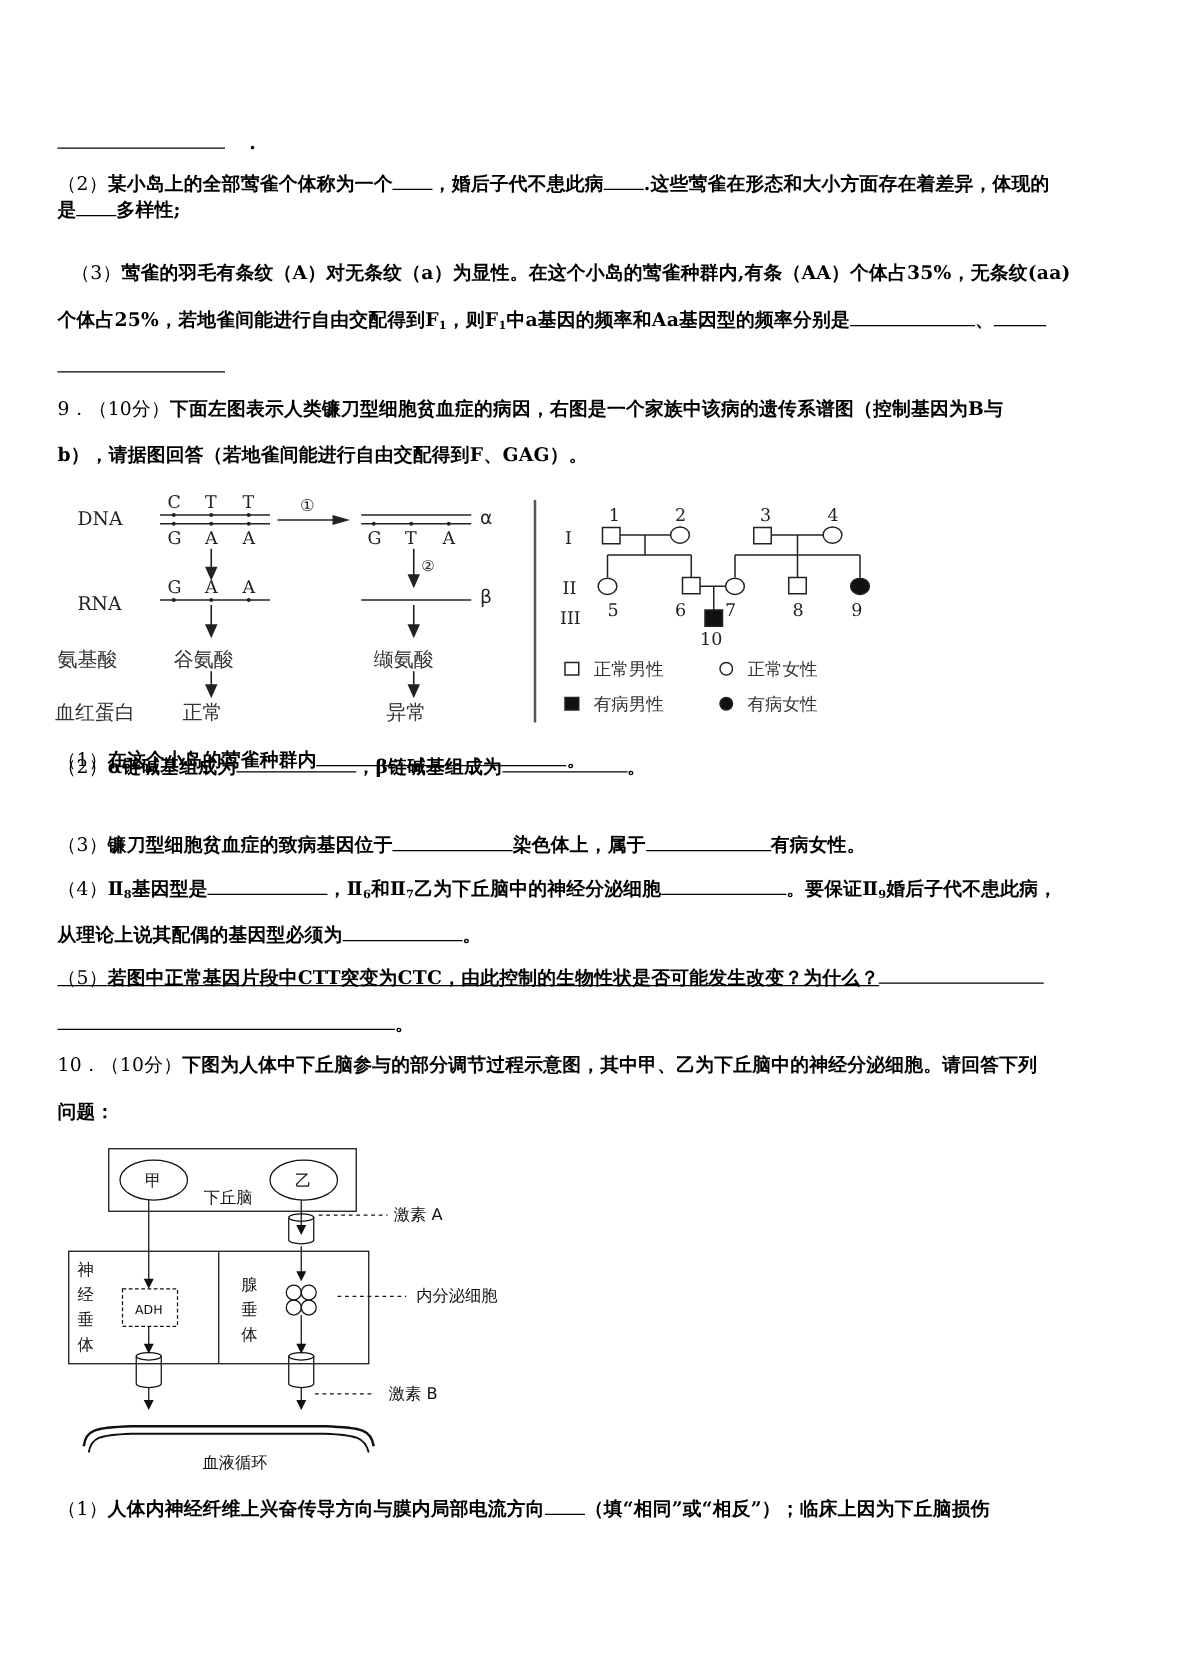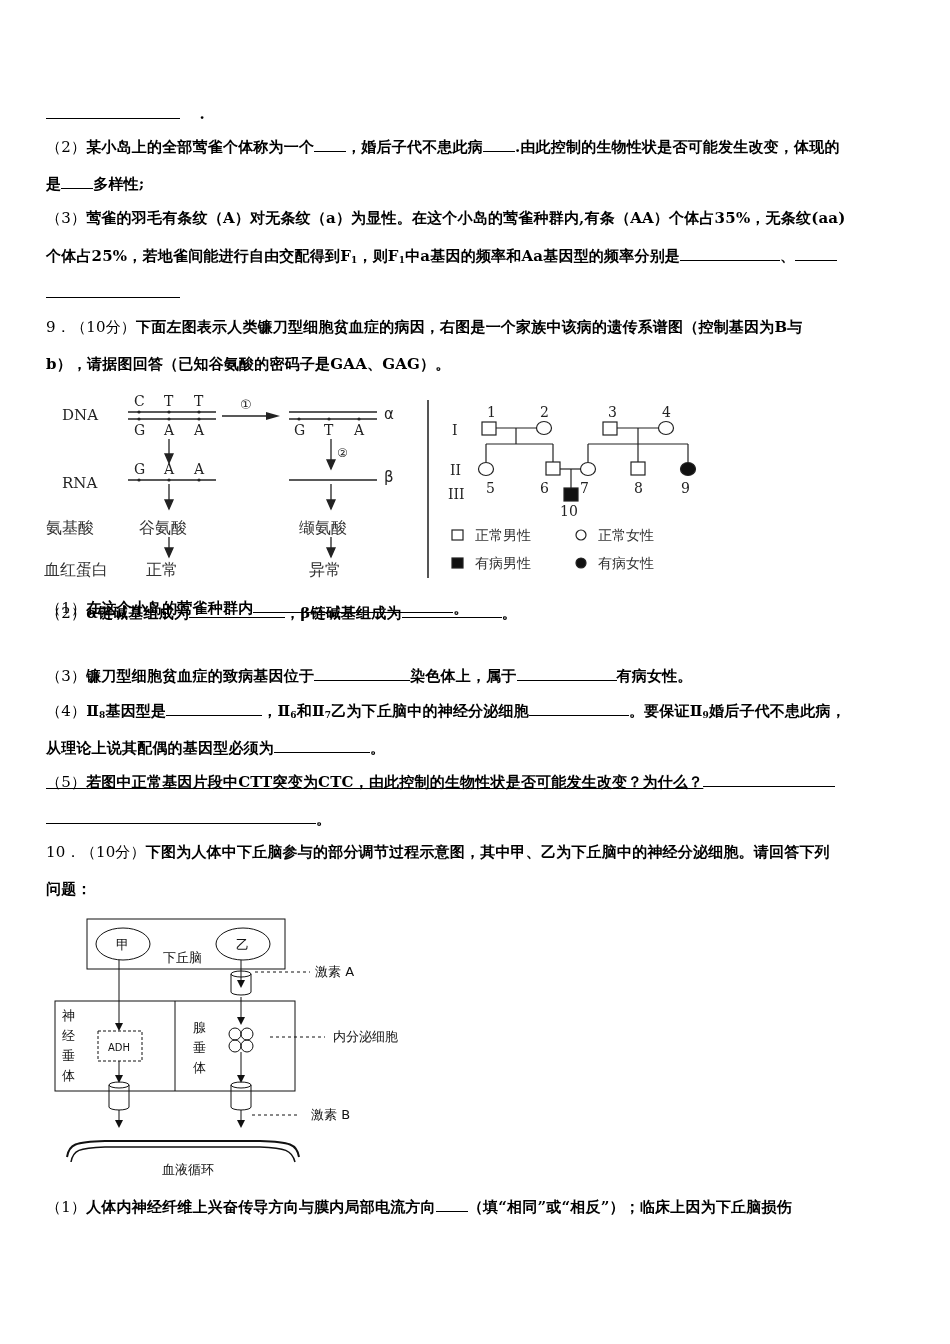--- a/index.html
+++ b/index.html
@@ -15,41 +15,41 @@
 </style>
 </head>
 <body>
 
 <div class="line" style="top:104px;">
   <span class="blank" style="width:134px;"></span>
   <span style="margin-left:14px;">.</span>
 </div>
 
 <div class="line" style="top:137px;">
-  <span class="num">（2）</span><span>某小岛上的全部莺雀个体称为一个</span><span class="blank" style="width:32px;"></span><span>，婚后子代不患此病</span><span class="blank" style="width:32px;"></span><span>.由此控制的生物性状是否可能发生改变，体现的</span>
-</div>
-<div class="line" style="top:174px;">
+  <span class="num">（2）</span><span>某小岛上的全部莺雀个体称为一个</span><span class="blank" style="width:32px;"></span><span>，婚后子代不患此病</span><span class="blank" style="width:32px;"></span><span>.这些莺雀在形态和大小方面存在着差异，体现的</span>
+</div>
+<div class="line" style="top:158px;">
   <span>是</span><span class="blank" style="width:32px;"></span><span>多样性;</span>
 </div>
 
-<div class="line" style="top:209px;">
+<div class="line" style="top:209px;margin-left:11px;">
   <span class="num">（3）</span><span>莺雀的羽毛有条纹（A）对无条纹（a）为显性。在这个小岛的莺雀种群内,有条（AA）个体占35%，无条纹(aa)</span>
 </div>
 <div class="line" style="top:246px;">
   <span>个体占25%，若地雀间能进行自由交配得到F</span><sub>1</sub><span>，则F</span><sub>1</sub><span>中a基因的频率和Aa基因型的频率分别是</span><span class="blank" style="width:100px;"></span><span>、</span><span class="blank" style="width:42px;"></span>
 </div>
 <div class="line" style="top:283px;">
   <span class="blank" style="width:134px;"></span>
 </div>
 
 <div class="line" style="top:318px;">
   <span class="num">9．</span><span class="num">（10分）</span><span>下面左图表示人类镰刀型细胞贫血症的病因，右图是一个家族中该病的遗传系谱图（控制基因为B与</span>
 </div>
 <div class="line" style="top:355px;">
-  <span>b），请据图回答（已知谷氨酸的密码子是GAA、GAG）。</span>
+  <span>b），请据图回答（若地雀间能进行自由交配得到F、GAG）。</span>
 </div>
 
 <div class="fig" style="left:44px; top:387px; width:380px; height:195px;text-align:center;">
   <svg width="380" height="195" viewBox="0 0 380 195">
     <g fill="#222" font-size="15" class="serif">
       <text x="18" y="33" class="serif">DNA</text>
       <text x="18" y="101" class="serif">RNA</text>
     </g>
     <g font-size="16" fill="#333">
       <text x="2" y="146">氨基酸</text>

